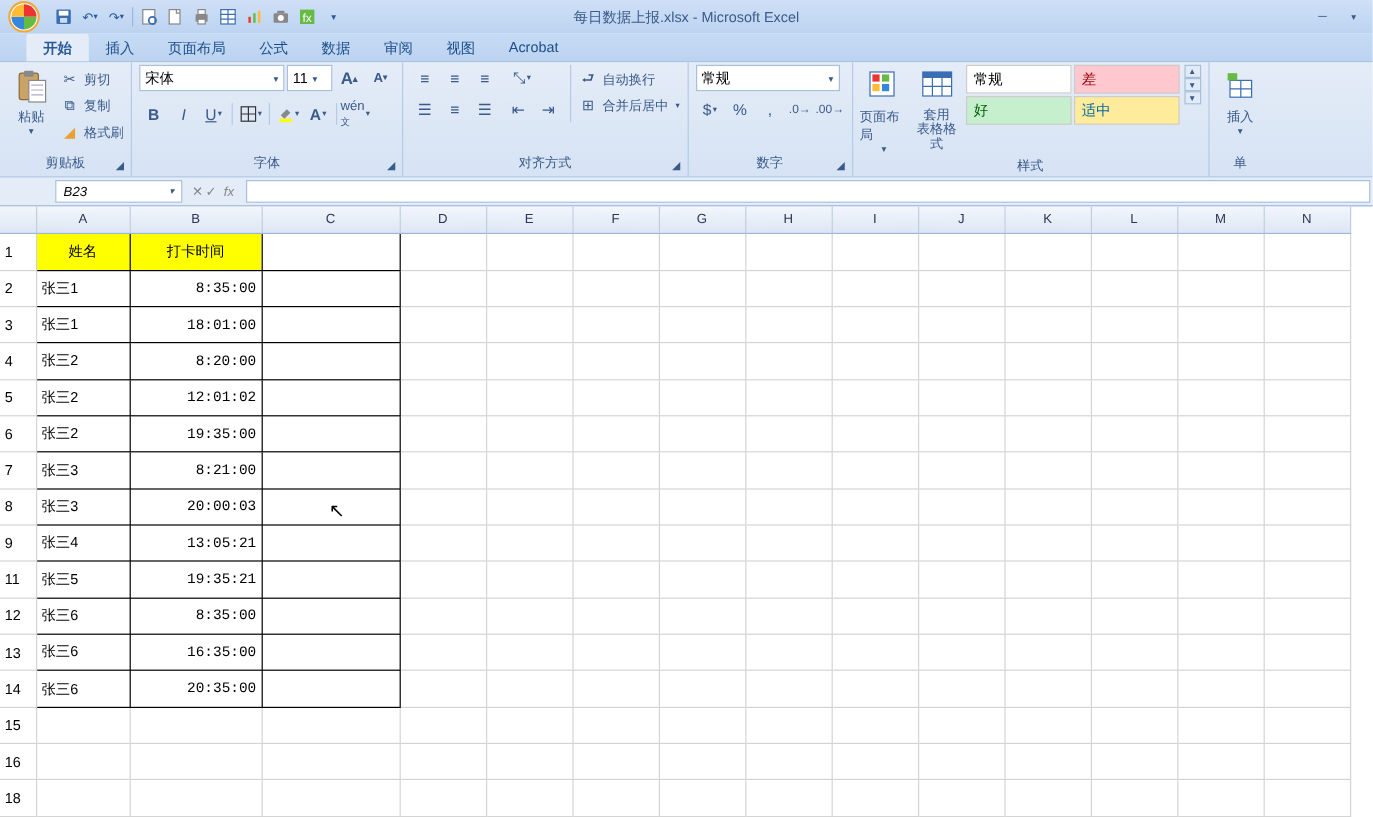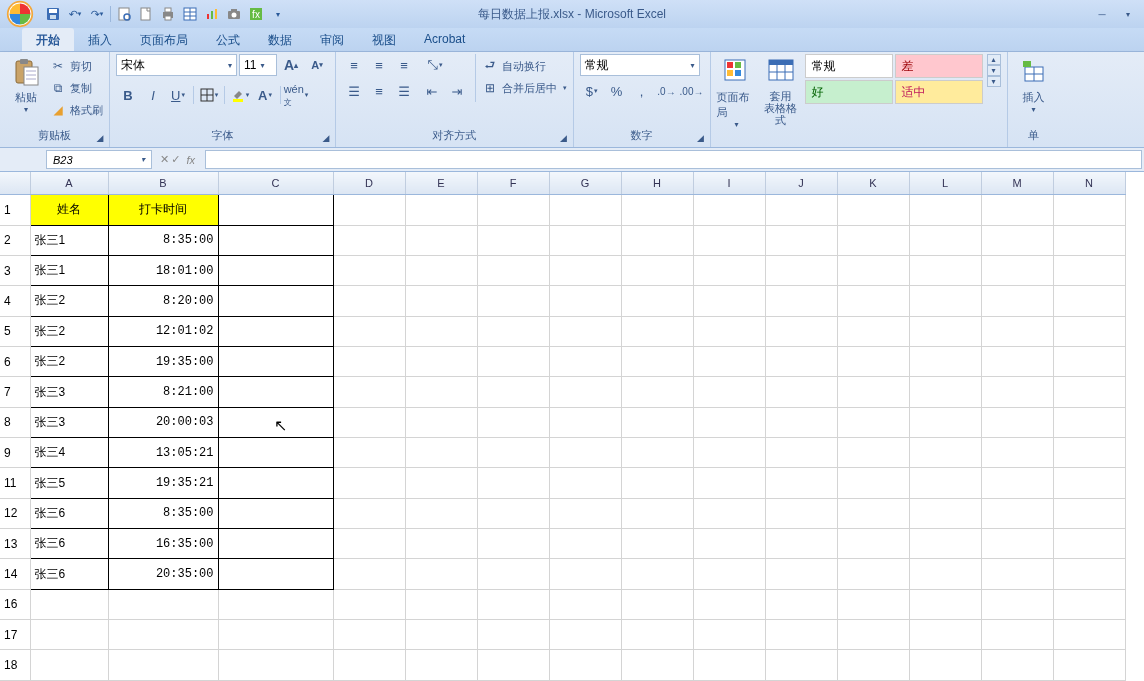--- a/index.html
+++ b/index.html
@@ -48,21 +48,21 @@
   .tiny-sep { width:1px; height:18px; background:#b5cae6; margin:0 2px; }
 
   .num-combo { width:120px; height:22px; border:1px solid #a9bfda; background:#fff; font-size:12px; display:flex; align-items:center; padding:0 4px; }
 
   .style-gallery { display:flex; gap:2px; flex-direction:column; }
   .style-row { display:flex; gap:2px; }
   .style-cell { width:88px; height:24px; font-size:12px; display:flex; align-items:center; padding:0 6px; border:1px solid #ccc; cursor:pointer; }
   .style-normal { background:#fff; }
   .style-bad { background:#ffc7ce; color:#9c0006; }
   .style-good { background:#c6efce; color:#006100; }
-  .style-neutral { background:#ffeb9c; color:#be185d; }
+  .style-neutral { background:#ffeb9c; color:#0369a1; }
   .style-nav { width:14px; display:flex; flex-direction:column; }
   .style-nav div { flex:1; border:1px solid #a9bfda; display:flex; align-items:center; justify-content:center; font-size:8px; color:#3a5a8a; background:#e1ebf7; }
 
   
   .fbar { height:24px; display:flex; align-items:stretch; background:#e4ecf7; border-bottom:1px solid #9bb7dc; }
   .namebox { width:106px; margin:2px 2px 2px 46px; background:#fff; border:1px solid #a9bfda; display:flex; align-items:center; font-size:11px; padding:0 6px; color:#000;font-style:italic; }
   .namebox-drop { margin-left:auto; font-size:8px; color:#3a5a8a; }
   .fx-btns { display:flex; align-items:center; gap:2px; padding:0 6px; }
   .fx-btns span { font-size:11px; color:#888; }
   .fx-label { font-style:italic; font-size:12px; color:#555; padding:0 4px; }
@@ -358,20 +358,21 @@
           <div class="style-cell style-good">好</div>
           <div class="style-cell style-neutral">适中</div>
         </div>
       </div>
       <div class="style-nav">
         <div>▴</div>
         <div>▾</div>
         <div>▾</div>
       </div>
     </div>
+    <div class="group-label"><span>样式</span></div>
   </div>
 
   <div class="group" style="border-right:none">
     <div class="group-body">
       <div class="big-btn">
         <div class="ico">
             <svg width="26" height="26" viewBox="0 0 26 26">
               <rect x="4" y="8" width="18" height="14" fill="#fff" stroke="#3b6db5"></rect>
               <line x1="4" y1="15" x2="22" y2="15" stroke="#3b6db5"></line>
               <line x1="13" y1="8" x2="13" y2="22" stroke="#3b6db5"></line>
@@ -634,38 +635,38 @@
           <td class=""></td>
           <td class=""></td>
           <td class=""></td>
           <td class=""></td>
           <td class=""></td>
           <td class=""></td>
           <td class=""></td>
           <td class=""></td>
         </tr>
         <tr class="cells">
+          <td class="row-headers" style="width:30px">15</td>
+          <td class=""></td>
+          <td class=""></td>
+          <td class=""></td>
+          <td class=""></td>
+          <td class=""></td>
+          <td class=""></td>
+          <td class=""></td>
+          <td class=""></td>
+          <td class=""></td>
+          <td class=""></td>
+          <td class=""></td>
+          <td class=""></td>
+          <td class=""></td>
+          <td class=""></td>
+        </tr>
+        <tr class="cells">
           <td class="row-headers" style="width:30px">16</td>
-          <td class=""></td>
-          <td class=""></td>
-          <td class=""></td>
-          <td class=""></td>
-          <td class=""></td>
-          <td class=""></td>
-          <td class=""></td>
-          <td class=""></td>
-          <td class=""></td>
-          <td class=""></td>
-          <td class=""></td>
-          <td class=""></td>
-          <td class=""></td>
-          <td class=""></td>
-        </tr>
-        <tr class="cells">
-          <td class="row-headers" style="width:30px">17</td>
           <td class=""></td>
           <td class=""></td>
           <td class=""></td>
           <td class=""></td>
           <td class=""></td>
           <td class=""></td>
           <td class=""></td>
           <td class=""></td>
           <td class=""></td>
           <td class=""></td>

